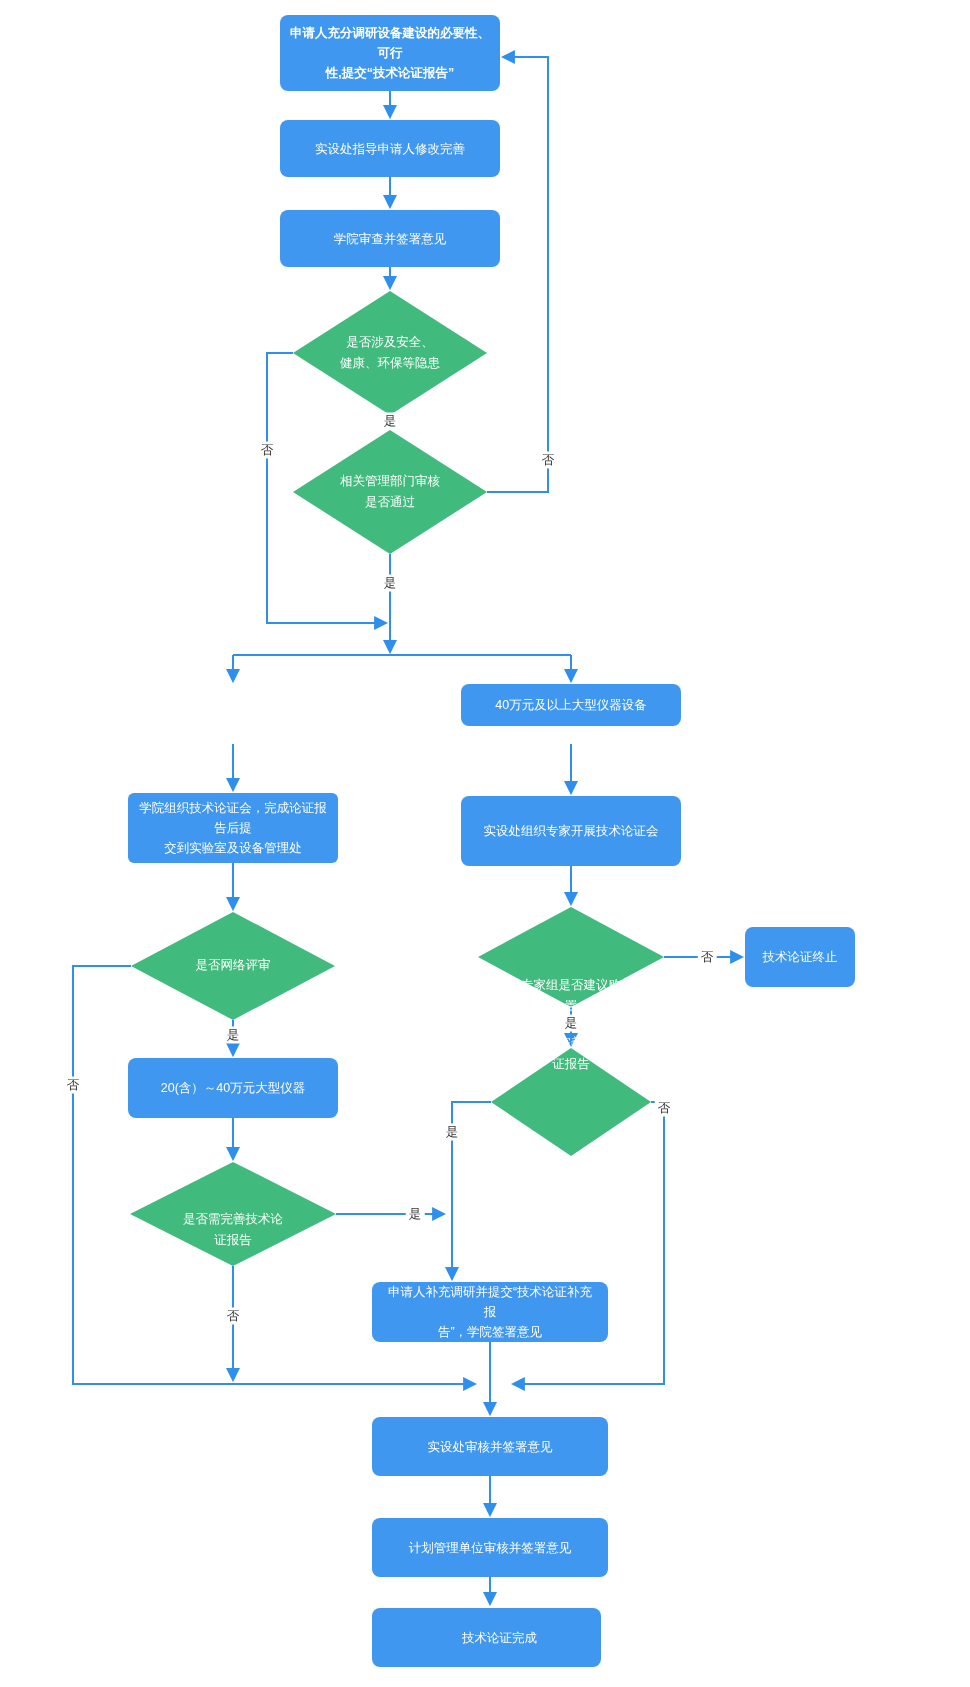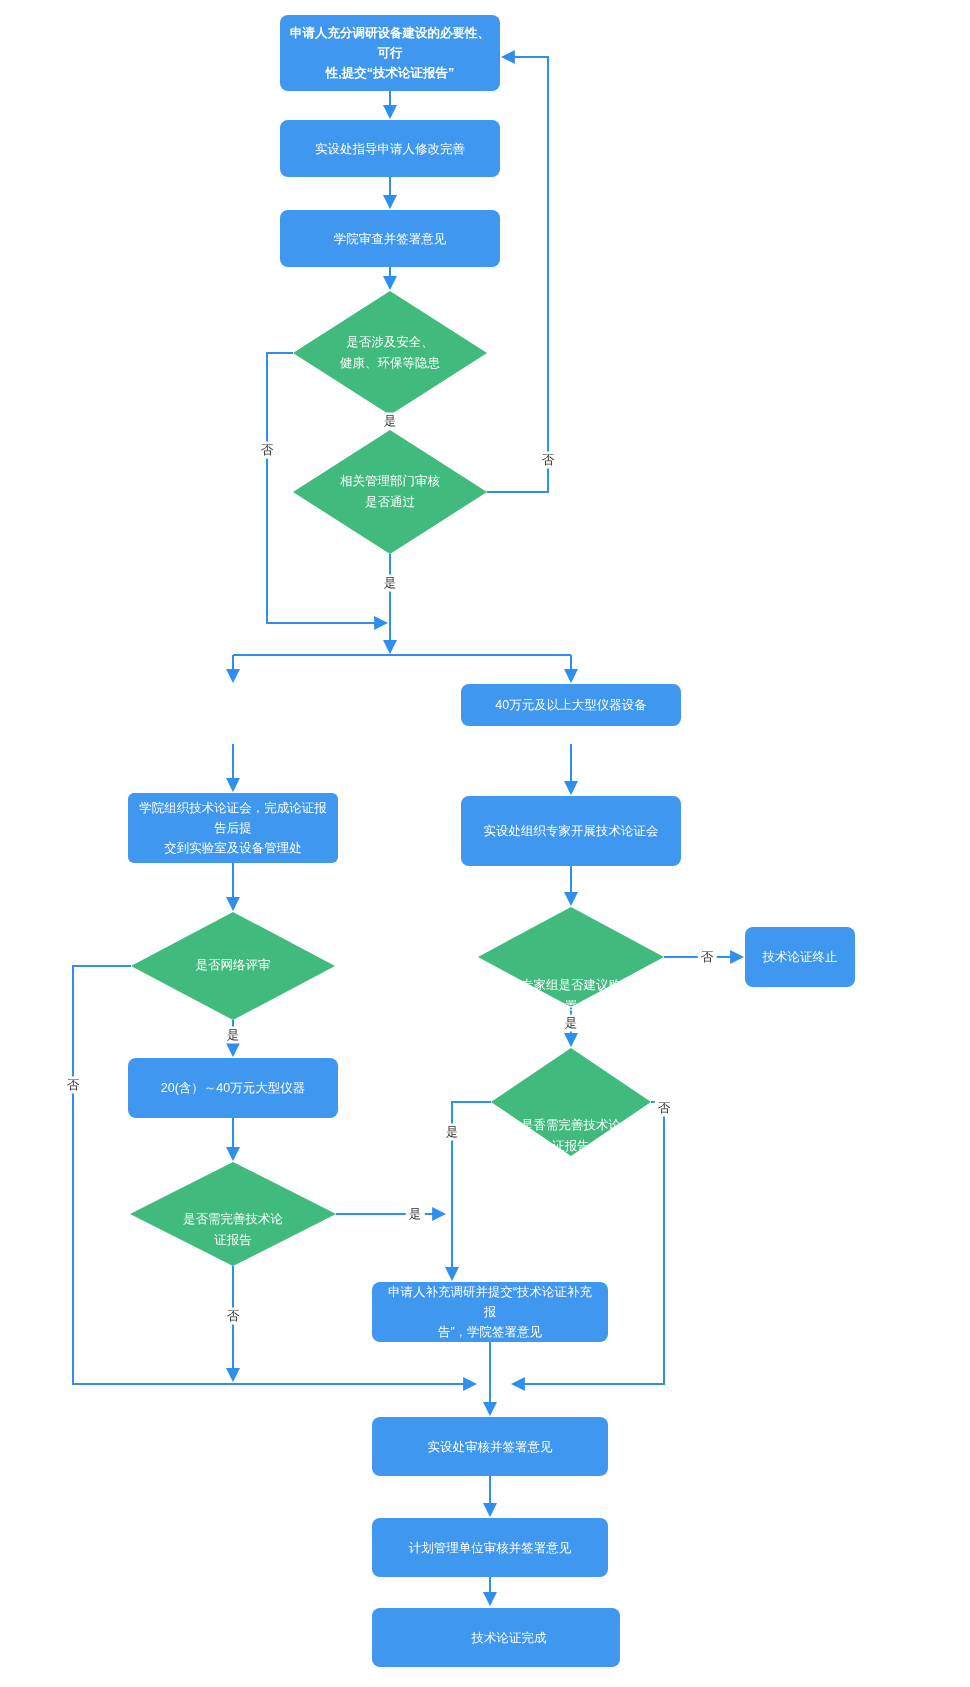--- a/index.html
+++ b/index.html
@@ -126,21 +126,21 @@
   </div>
 
   <div class="box" style="left:372px;top:1417px;width:236px;height:59px;">
     <span class="ln">实设处审核并签署意见</span>
   </div>
 
   <div class="box" style="left:372px;top:1518px;width:236px;height:59px;">
     <span class="ln">计划管理单位审核并签署意见</span>
   </div>
 
-  <div class="box" style="left:372px;top:1608px;width:248px;height:59px;padding-left:36px;">
+  <div class="box" style="left:372px;top:1608px;width:229px;height:59px;padding-left:36px;">
     <span class="ln">技术论证完成</span>
   </div>
 
   <div class="dtext" style="left:390px;top:353px;width:160px;">
     <span class="ln">是否涉及安全、</span>
     <span class="ln">健康、环保等隐患</span>
   </div>
 
   <div class="dtext" style="left:390px;top:492px;width:160px;">
     <span class="ln">相关管理部门审核</span>
@@ -154,21 +154,21 @@
   <div class="dtext" style="left:233px;top:1230px;width:140px;">
     <span class="ln">是否需完善技术论</span>
     <span class="ln">证报告</span>
   </div>
 
   <div class="dtext" style="left:571px;top:957px;width:130px;margin-top:39px;">
     <span class="ln">专家组是否建议购</span>
     <span class="ln">置</span>
   </div>
 
-  <div class="dtext" style="left:571px;top:1136px;width:130px;text-align:center;">
+  <div class="dtext" style="left:571px;top:1054px;width:130px;text-align:center;">
     <span class="ln">是香需完善技术论</span>
     <span class="ln">证报告</span>
   </div>
 
   <span class="elabel" style="left:390px;top:421px;">是</span>
   <span class="elabel" style="left:267px;top:450px;">否</span>
   <span class="elabel" style="left:390px;top:583px;">是</span>
   <span class="elabel" style="left:548px;top:460px;">否</span>
   <span class="elabel" style="left:233px;top:1035px;">是</span>
   <span class="elabel" style="left:73px;top:1085px;">否</span>

